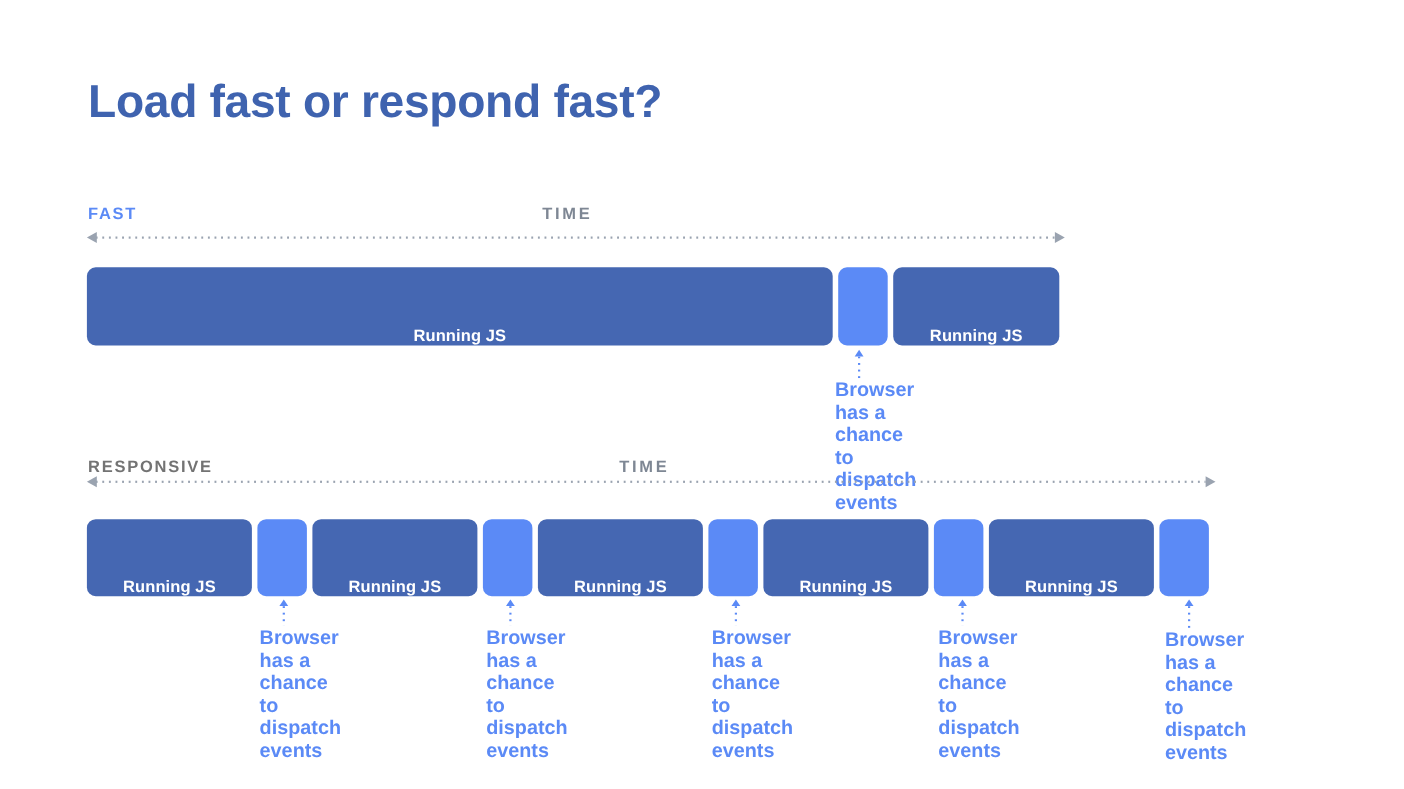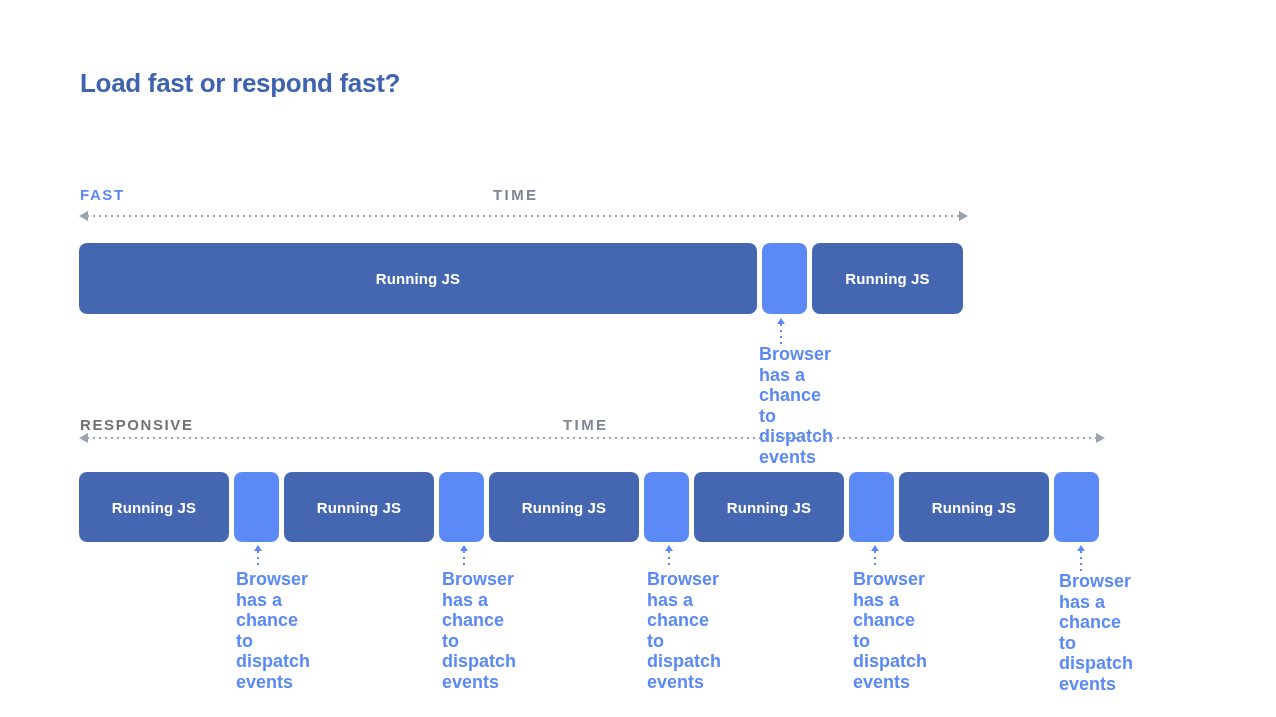--- a/index.html
+++ b/index.html
@@ -20,21 +20,21 @@
     position: absolute;
     inset: 0;
     background: #ffffff;
   }
 
   
   .title {
     position: absolute;
     left: 80px;
     top: 68px;
-    font-size: 26px;
+    font-size: 42px;
     font-weight: bold;
     color: #3f63af;
     letter-spacing: -0.3px;
     white-space: nowrap;
   }
 
   
   .section { position: absolute; left: 0; top: 0; }
 
   .row-label {
@@ -92,21 +92,21 @@
   
   .timeline {
     position: absolute;
     display: flex;
     align-items: stretch;
   }
   .block {
     border-radius: 8px;
     margin-right: 5px;
     display: flex;
-    align-items: center;
+    align-items: flex-end;
     justify-content: center;
     box-sizing: border-box;
   }
   .block:last-child { margin-right: 0; }
 
   .block.js {
     background: #4567b2;
     color: #ffffff;
     font-size: 15px;
     font-weight: bold;

